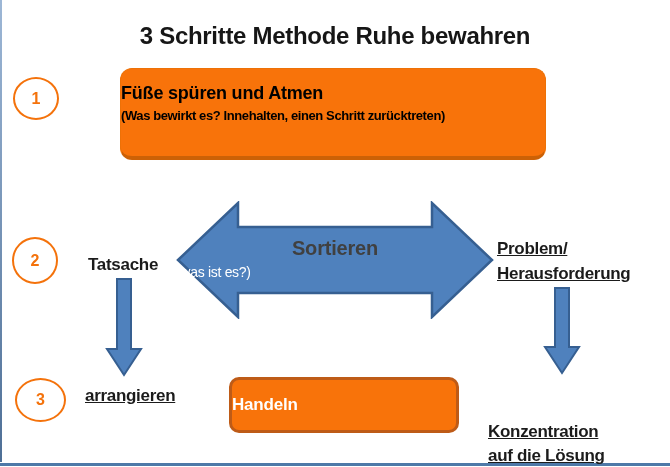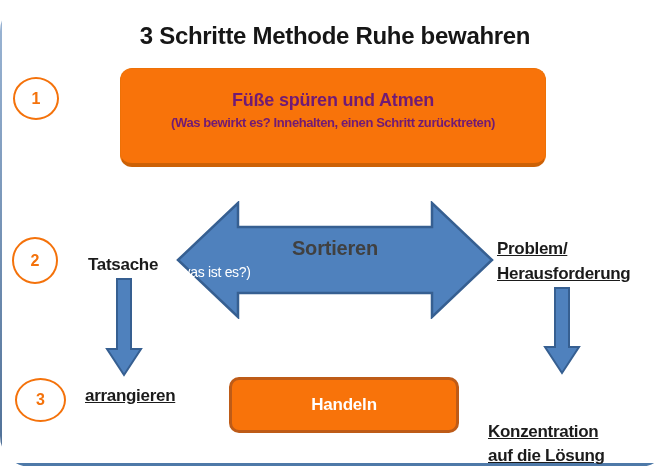--- a/index.html
+++ b/index.html
@@ -1,38 +1,38 @@
 <!DOCTYPE html>
 <html><head>
 <meta charset="utf-8">
 <style>
   html,body{margin:0;padding:0;background:#fff;}
   .slide{
     position:relative;width:670px;height:467px;background:#ffffff;
-    font-family:"Liberation Sans","DejaVu Sans",sans-serif;overflow:hidden;border-radius:31px;
+    font-family:"Liberation Sans","DejaVu Sans",sans-serif;overflow:hidden;
   }
   
   .frame-left{position:absolute;left:0;top:0;width:2px;height:462px;
     background:linear-gradient(#9db7d6,#4e6f96);}
   .frame-bottom{position:absolute;left:0;top:463px;width:670px;height:3px;
     background:#4e79a8;}
   
   .title{position:absolute;left:0;top:22px;width:670px;margin:0;text-align:center;
     font-size:24px;font-weight:bold;color:#161616;letter-spacing:-0.3px;}
   
   .step-circle{position:absolute;border:2px solid #f4720b;border-radius:50%;
     background:#fff;color:#f4720b;font-weight:bold;font-size:16px;
     display:flex;align-items:center;justify-content:center;}
   .c1{left:13px;top:77px;width:42px;height:39px;}
   .c2{left:12px;top:237px;width:42px;height:43px;}
   .c3{left:15px;top:378px;width:47px;height:40px;}
   
   .box1{position:absolute;left:120px;top:68px;width:424px;height:73px;
     background:#f8730a;border:1px solid #ed7107;border-bottom:4px solid #cc6106;
-    border-radius:12px;color:#701a75;text-align:center;padding-top:21px;}
+    border-radius:12px;color:#000000;text-align:left;padding-top:14px;}
   .box1-title{font-size:18px;font-weight:bold;letter-spacing:-0.2px;}
   .box1-sub{font-size:13px;font-weight:bold;margin-top:4px;letter-spacing:-0.4px;}
   
   .harrow{position:absolute;left:176px;top:201px;}
   .arrow-title{position:absolute;left:176px;top:237px;width:318px;text-align:center;
     color:#404040;font-size:20px;font-weight:bold;letter-spacing:-0.2px;}
   .arrow-sub{position:absolute;left:176px;top:264px;width:318px;text-align:left;
     color:#fff;font-size:14px;font-weight:400;letter-spacing:-0.3px;}
   
   .lbl{position:absolute;color:#1b1b1b;font-size:17px;font-weight:bold;
@@ -41,21 +41,21 @@
   .problem{left:497px;top:236px;}
   .akzeptieren{left:85px;top:384px;line-height:24px;}
   .konzentration{left:488px;top:384px;line-height:24px;margin-top:36px;}
   
   .varrow{position:absolute;}
   .varrow.left{left:105px;top:278px;}
   .varrow.right{left:543px;top:287px;}
   
   .handeln{position:absolute;left:229px;top:377px;width:224px;height:50px;
     background:#f8730a;border:3px solid #be5b17;border-radius:10px;
-    display:flex;align-items:center;justify-content:center;
+    display:flex;align-items:center;
     color:#fff;font-size:17px;font-weight:bold;letter-spacing:-0.2px;}
   .line{display:block;text-decoration:underline;}
 </style>
 </head>
 <body>
 
 <div class="slide">
   <div class="frame-left"></div>
   <div class="frame-bottom"></div>
 

